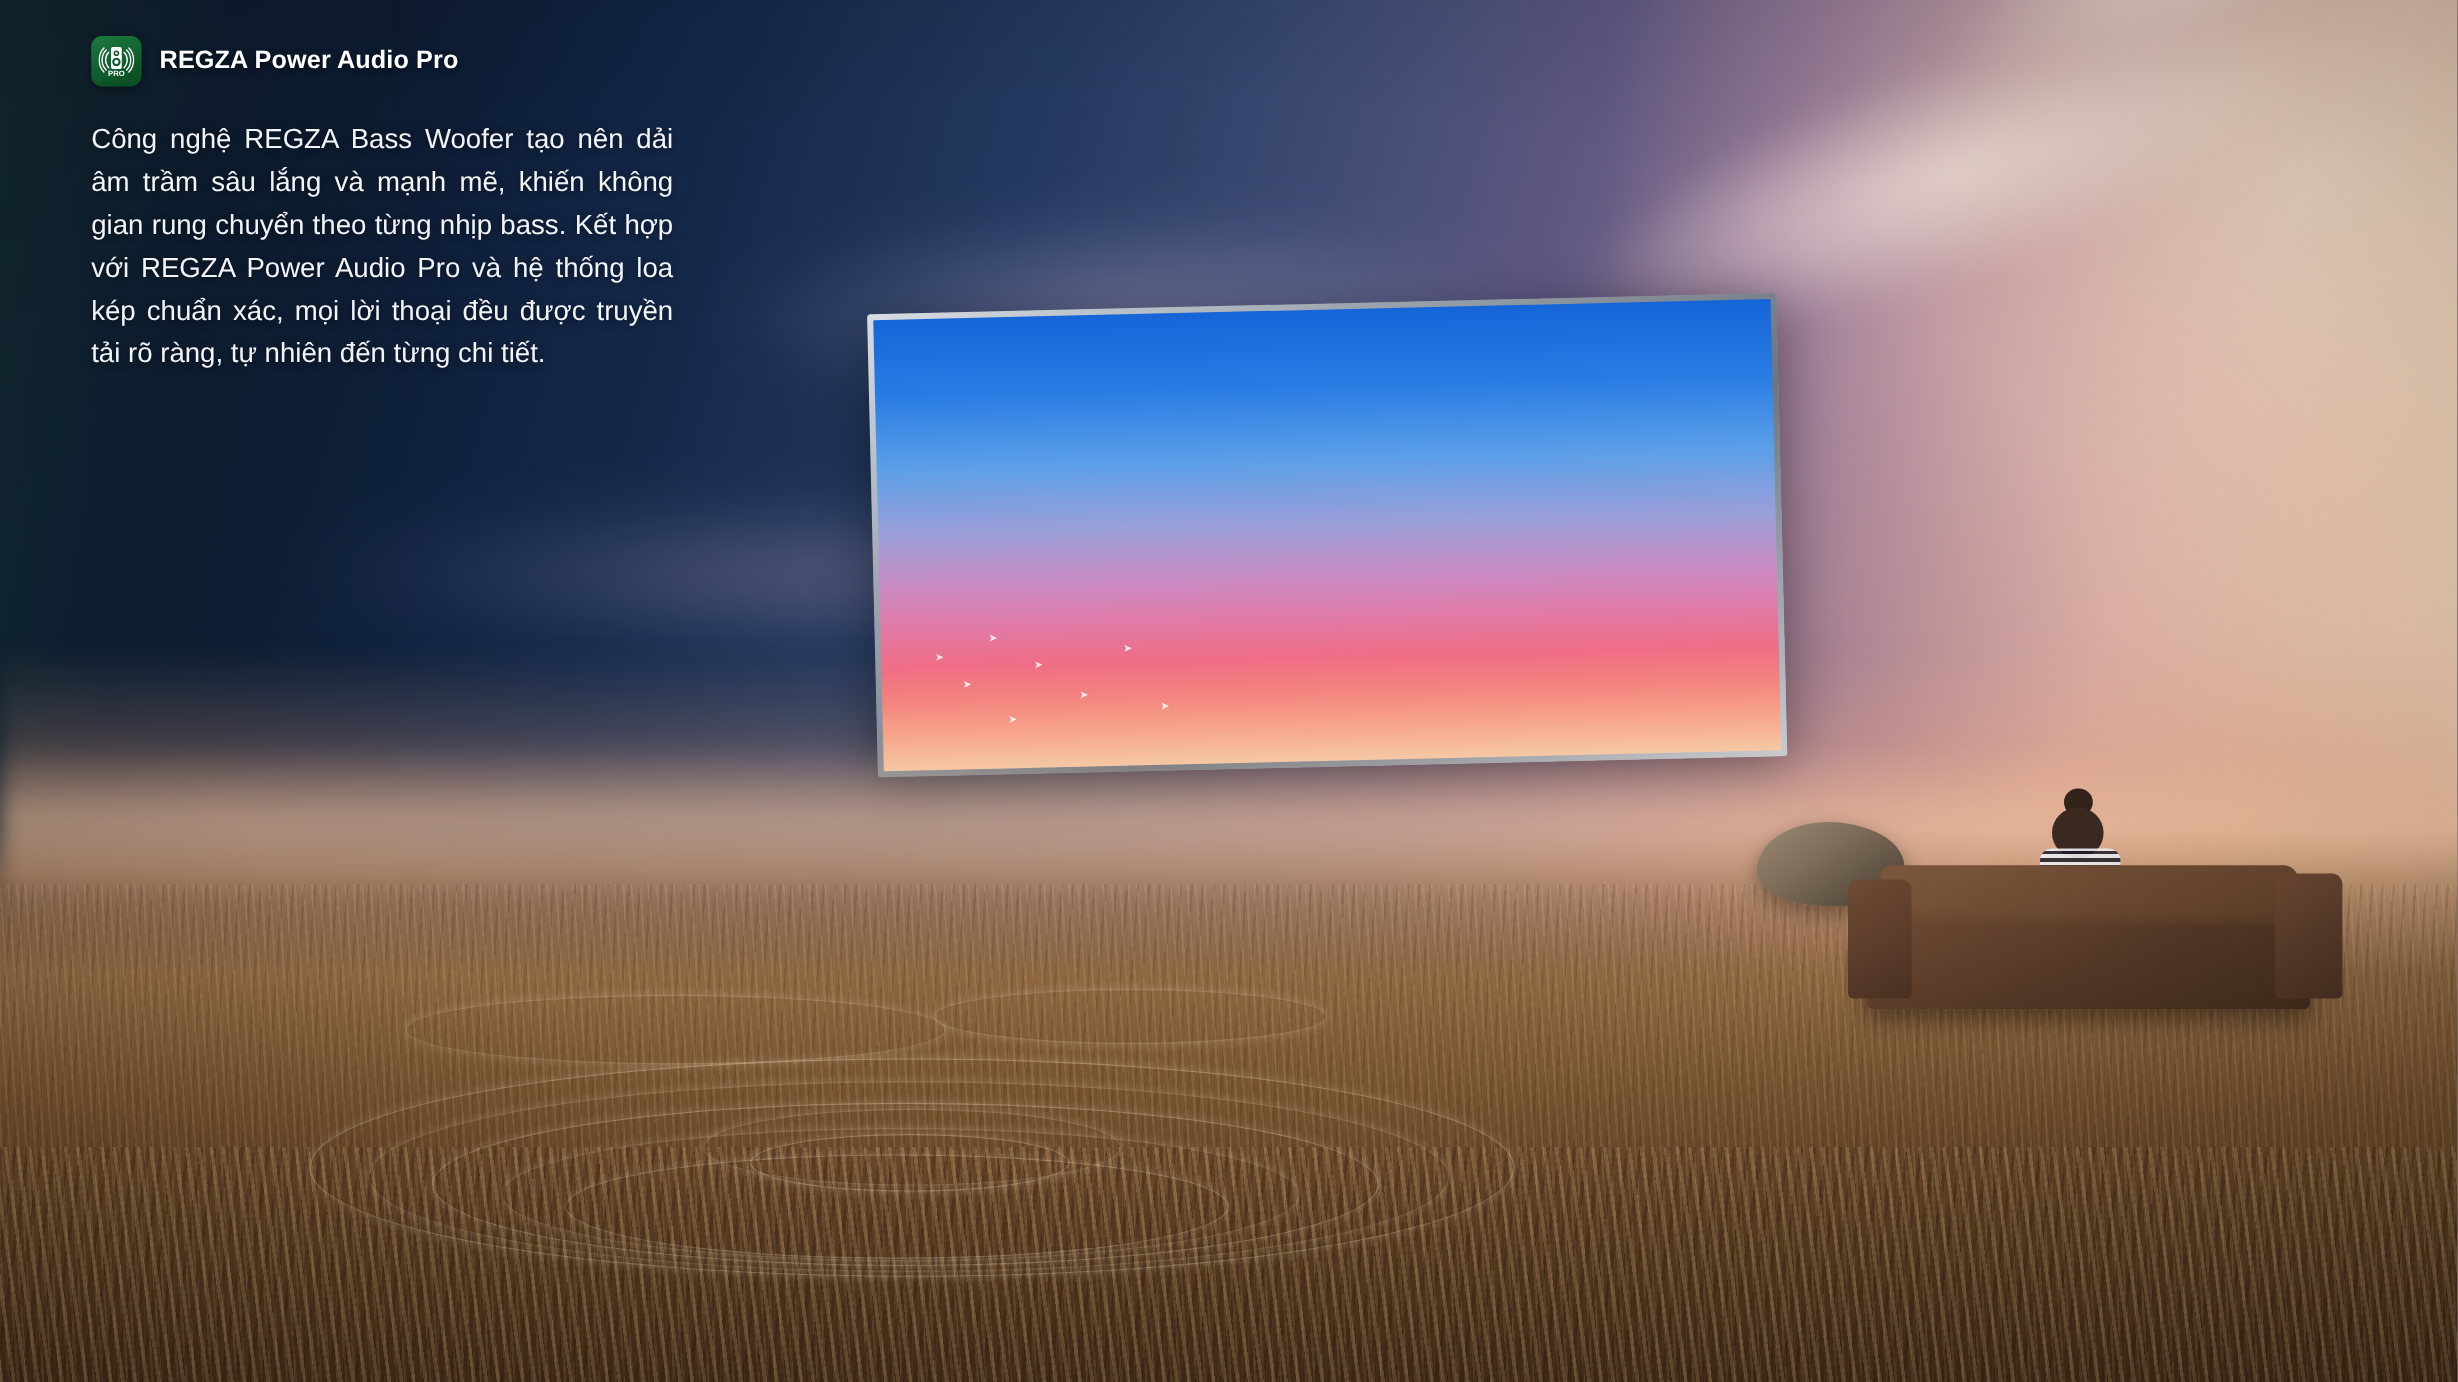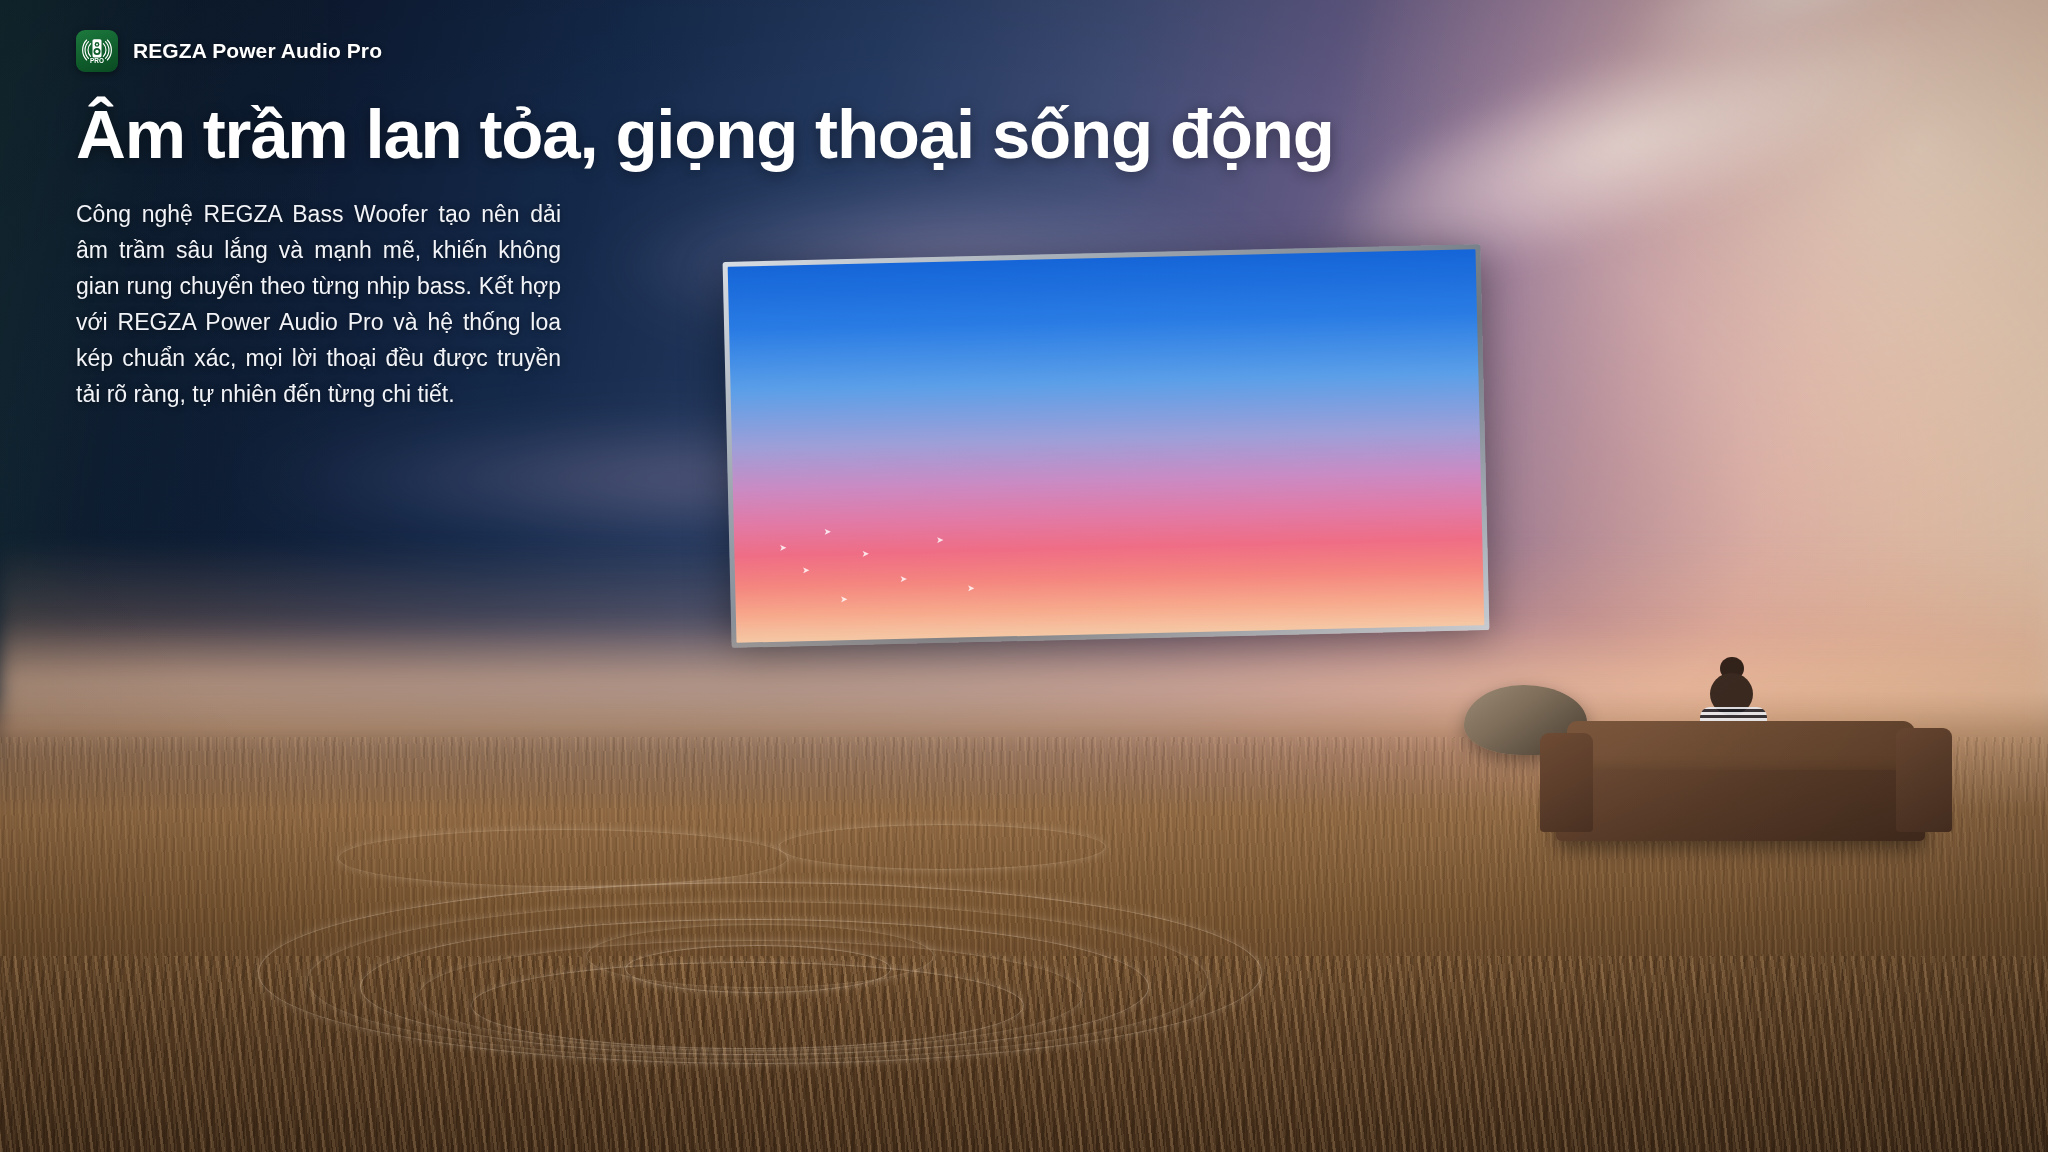--- a/index.html
+++ b/index.html
@@ -371,19 +371,18 @@
             <path d="M21.4 7.6 A9.2 9.2 0 0 1 21.4 20.4"></path>
             <path d="M23.5 5.6 A12 12 0 0 1 23.5 22.4"></path>
             <path d="M25.4 4.0 A14.6 14.6 0 0 1 25.4 24.0"></path>
           </g>
           <text x="15" y="27.2" font-family="Liberation Sans, sans-serif" font-size="6.4" font-weight="700" fill="#ffffff" text-anchor="middle">PRO</text>
         </svg>
       </span>
       <span class="badge-label">REGZA Power Audio Pro</span>
     </div>
 
-    <h1 class="headline">Âm trầm lan tỏa, giọng thoại sống động</h1>
 
     <p class="body-copy">Công nghệ REGZA Bass Woofer tạo nên dải âm trầm sâu lắng và mạnh mẽ, khiến không gian rung chuyển theo từng nhịp bass. Kết hợp với REGZA Power Audio Pro và hệ thống loa kép chuẩn xác, mọi lời thoại đều được truyền tải rõ ràng, tự nhiên đến từng chi tiết.</p>
 
 
   </div>
 </div>
 
 </body></html>

